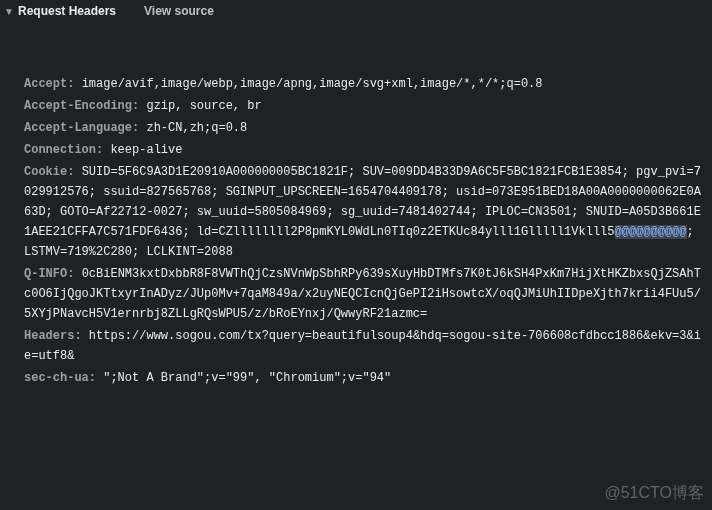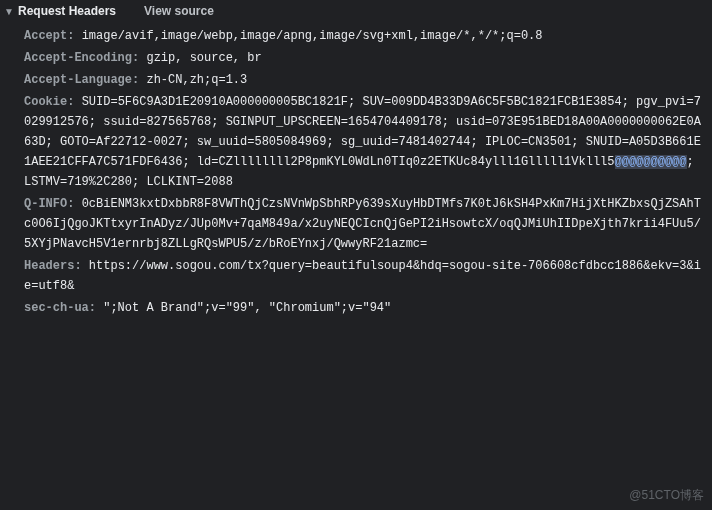--- a/index.html
+++ b/index.html
@@ -32,20 +32,21 @@
   }
   .section-title { font-weight: 700; text-align: center; }
   .view-source {
     margin-left: 28px;
     color: #bdc1c6;
     font-weight: 700;
     font-family: "Segoe UI", Helvetica, Arial, sans-serif;
   }
   .headers {
     padding: 2px 8px 8px 24px;
+    margin-top: 48px;
   }
   .hdr-row {
     line-height: 20px;
     word-break: break-all;
     white-space: pre-wrap;
     margin-top: 2px;
   }
   .hdr-name {
     color: #9aa0a6;
     font-weight: 700;
@@ -55,35 +56,36 @@
   .hdr-value .mail-sel {
     background: #3e4451;
     color: #8ab4f8;
   }
   .watermark {
     position: absolute;
     right: 8px;
     bottom: 6px;
     color: #5f6368;
     font-family: "Segoe UI", Helvetica, Arial, sans-serif;
-    font-size: 12px;
+    font-size: 16px;
   }
 </style>
 </head>
 <body>
 
 <div class="section-header">
   <span class="tri">▼</span>
   <span class="section-title">Request Headers</span>
   <span class="view-source">View source</span>
 </div>
 
 <div class="headers" id="headers-container">
     <div class="hdr-row"><span class="hdr-name">Accept</span><span class="hdr-value">image/avif,image/webp,image/apng,image/svg+xml,image/*,*/*;q=0.8</span></div>
     <div class="hdr-row"><span class="hdr-name">Accept-Encoding</span><span class="hdr-value">gzip, source, br</span></div>
-    <div class="hdr-row"><span class="hdr-name">Accept-Language</span><span class="hdr-value">zh-CN,zh;q=1.3</span></div>
+    <div class="hdr-row"><span class="hdr-name">Accept-Language</span><span class="hdr-value">zh-CN,zh;q=0.8</span></div>
+    <div class="hdr-row"><span class="hdr-name">Connection</span><span class="hdr-value">keep-alive</span></div>
     <div class="hdr-row"><span class="hdr-name">Cookie</span><span class="hdr-value">SUID=5F6C9A3D1E20910A000000005BC1821F; SUV=009DD4B33D9A6C5F5BC1821FCB1E3854; pgv_pvi=7029912576; ssuid=827565768; SGINPUT_UPSCREEN=1654704409178; usid=073E951BED18A00A0000000062E0A63D; GOTO=Af22712-0027; sw_uuid=5805084969; sg_uuid=7481402744; IPLOC=CN3501; SNUID=A05D3B661E1AEE21CFFA7C571FDF6436; ld=CZllllllll2P8pmKYL0WdLn0TIq0z2ETKUc84ylll1Glllll1Vklll5<span class="mail-sel">@@@@@@@@@@</span>; LSTMV=719%2C280; LCLKINT=2088</span></div>
     <div class="hdr-row"><span class="hdr-name">Q-INFO</span><span class="hdr-value">0cBiENM3kxtDxbbR8F8VWThQjCzsNVnWpSbhRPy639sXuyHbDTMfs7K0tJ6kSH4PxKm7HijXtHKZbxsQjZSAhTc0O6IjQgoJKTtxyrInADyz/JUp0Mv+7qaM849a/x2uyNEQCIcnQjGePI2iHsowtcX/oqQJMiUhIIDpeXjth7krii4FUu5/5XYjPNavcH5V1ernrbj8ZLLgRQsWPU5/z/bRoEYnxj/QwwyRF21azmc=</span></div>
     <div class="hdr-row"><span class="hdr-name">Headers</span><span class="hdr-value">https://www.sogou.com/tx?query=beautifulsoup4&amp;hdq=sogou-site-706608cfdbcc1886&amp;ekv=3&amp;ie=utf8&amp;</span></div>
     <div class="hdr-row"><span class="hdr-name">sec-ch-ua</span><span class="hdr-value">";Not A Brand";v="99", "Chromium";v="94"</span></div>
   </div>
 
 <div class="watermark">@51CTO博客</div>
 
 </body></html>

